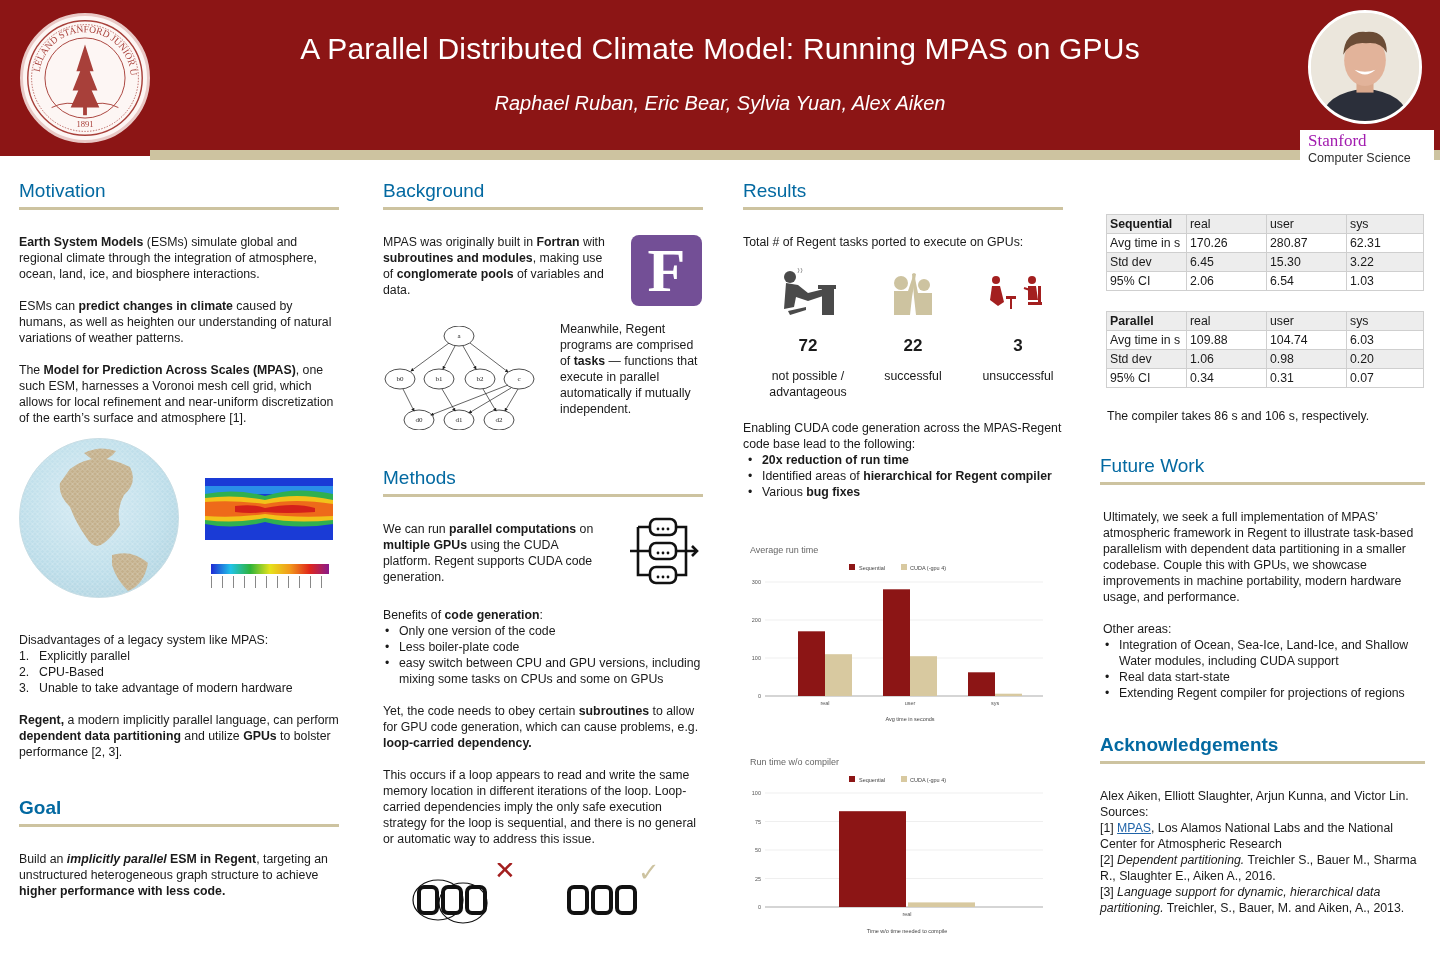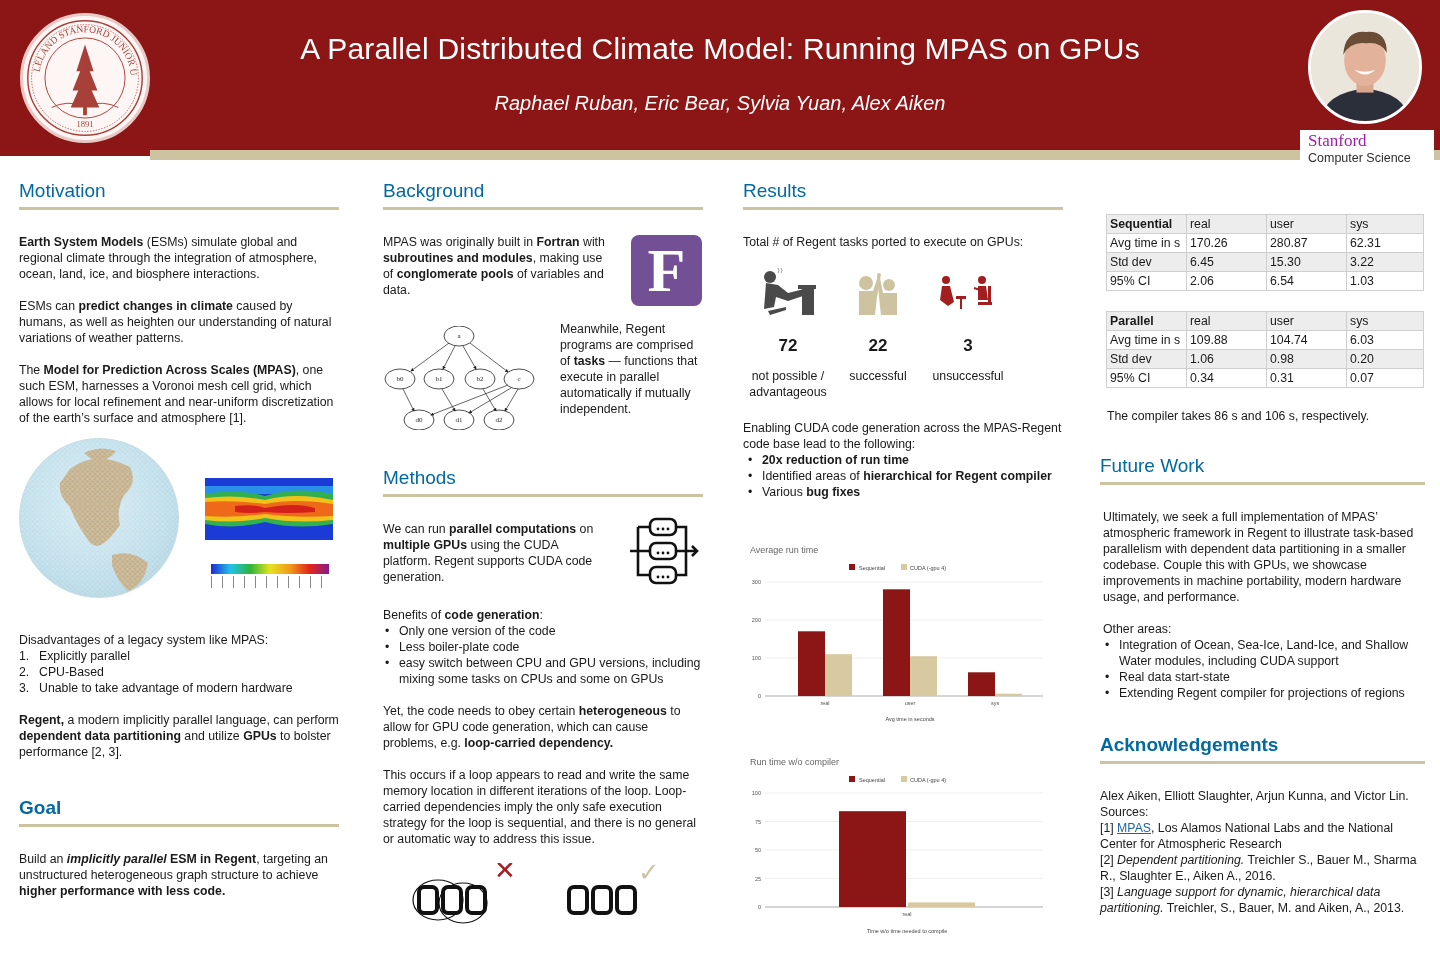--- a/index.html
+++ b/index.html
@@ -48,21 +48,21 @@
   .graph-row { position: relative; height: 110px; margin-bottom: 30px; }
   .graph { position: absolute; left: 0; top: -4px; width: 160px; height: 104px; }
   .graph-text { position: absolute; left: 177px; top: -9px; width: 145px; }
   .methods-top { position: relative; height: 70px; margin-bottom: 16px; }
   .methods-top .txt { width: 220px; }
   .gpu-icon { position: absolute; left: 243px; top: -6px; width: 74px; height: 74px; }
   .loop-row { position: relative; height: 70px; margin-top: 16px; }
 
   
   #col3 { left: 743px; top: 183px; width: 320px; }
-  .stats-row { display: flex; margin-top: 14px; margin-bottom: 20px; }
+  .stats-row { display: flex; justify-content: space-between; margin-top: 14px; margin-bottom: 20px; margin-left: 20px; }
   .stat { width: 90px; text-align: center; }
   .stat-icon { height: 56px; margin-bottom: 18px; display: flex; align-items: center; justify-content: center; }
   .stat-num { font-weight: bold; font-size: 17px; margin-bottom: 14px; }
   .stat-lbl { font-size: 12.3px; line-height: 16px; }
   .chart { position: absolute; left: 0; width: 320px; }
   .chart svg { display: block; }
 
   
   #col4 { left: 1100px; top: 183px; width: 325px; }
   table.st { border-collapse: collapse; width: 318px; margin-left: 6px; font-size: 12.3px; }
@@ -234,21 +234,21 @@
         </g>
     </svg>
   </div>
 
   <p><span>Benefits of </span><b>code generation</b><span>:</span></p>
   <ul class="bul para">
     <li>Only one version of the code</li>
     <li>Less boiler-plate code</li>
     <li>easy switch between CPU and GPU versions, including mixing some tasks on CPUs and some on GPUs</li>
   </ul>
-  <p class="para"><span>Yet, the code needs to obey certain </span><b>heterogeneous</b><span> to allow for GPU code generation, which can cause problems, e.g. </span><b>loop-carried dependency.</b></p>
+  <p class="para"><span>Yet, the code needs to obey certain </span><b>subroutines</b><span> to allow for GPU code generation, which can cause problems, e.g. </span><b>loop-carried dependency.</b></p>
   <p>This occurs if a loop appears to read and write the same memory location in different iterations of the loop. Loop-carried dependencies imply the only safe execution strategy for the loop is sequential, and there is no general or automatic way to address this issue.</p>
 
   <div class="loop-row">
     <svg width="320" height="70" viewBox="0 0 320 70">
       <g fill="none" stroke="#111" stroke-width="4">
         <rect x="36" y="24" width="18" height="26" rx="5"></rect>
         <rect x="60" y="24" width="18" height="26" rx="5"></rect>
         <rect x="84" y="24" width="18" height="26" rx="5"></rect>
       </g>
       <g fill="none" stroke="#111" stroke-width="1.2">

